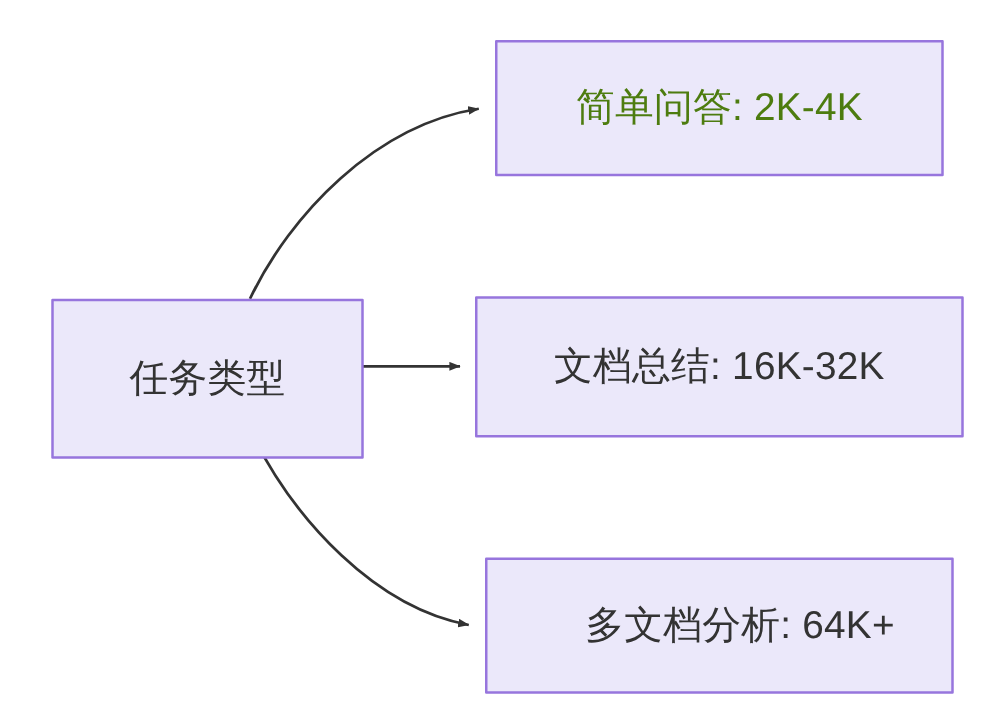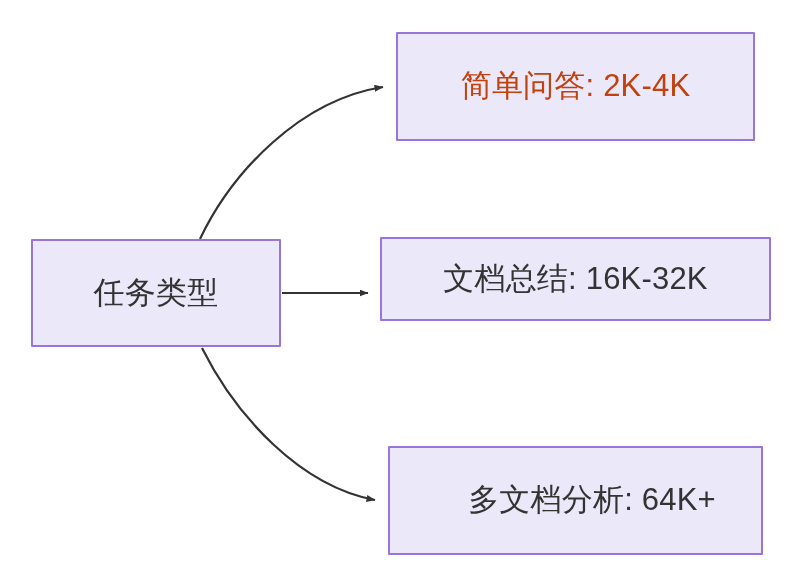--- a/index.html
+++ b/index.html
@@ -35,23 +35,23 @@
   }
   .node-label {
     color: #333333;
     font-size: 31px;
     line-height: 1.1;
     letter-spacing: 0.2px;
     white-space: nowrap;
     text-align: center;
   }
   
-  #node-source { left: 31px;  top: 239px; width: 250px; height: 108px; }
+  #node-source { left: 41px;  top: 239px; width: 250px; height: 128px; }
   #node-simple { left: 396px; top: 32px;  width: 359px; height: 109px; }
-  #node-doc    { left: 380px; top: 237px; width: 391px; height: 84px; }
+  #node-doc    { left: 380px; top: 237px; width: 391px; height: 113px; }
   #node-multi  { left: 388px; top: 446px; width: 375px; height: 109px; padding-left: 33px; }
 </style>
 </head>
 <body>
 
 <div id="canvas" style="--page-bg: #ffffff;">
 
   <svg class="edge-layer" viewBox="0 0 787 572" width="787" height="572" aria-hidden="true">
     <defs>
       <marker id="arrowhead" markerWidth="9" markerHeight="7" refX="8.5" refY="3.5" orient="auto" markerUnits="userSpaceOnUse">
@@ -64,21 +64,21 @@
     <path d="M 282,293 L 368,293" fill="none" stroke="#333333" stroke-width="2.2" marker-end="url(#arrowhead)"></path>
 
     <path d="M 202,348 C 236,416 300,486 375,500" fill="none" stroke="#333333" stroke-width="2.2" marker-end="url(#arrowhead)"></path>
   </svg>
 
   <div class="node" id="node-source" style="background: rgb(235, 232, 250); border-color: rgb(151, 117, 221);">
     <span class="node-label" style="color: rgb(51, 51, 51);">任务类型</span>
   </div>
 
   <div class="node" id="node-simple" style="background: rgb(235, 232, 250); border-color: rgb(151, 117, 221);">
-    <span class="node-label" style="color: #c2410c;">简单问答: 2K-4K</span>
+    <span class="node-label" style="color: #4d7c0f;">简单问答: 2K-4K</span>
   </div>
 
   <div class="node" id="node-doc" style="background: rgb(235, 232, 250); border-color: rgb(151, 117, 221);">
     <span class="node-label" style="color: rgb(51, 51, 51);">文档总结: 16K-32K</span>
   </div>
 
   <div class="node" id="node-multi" style="background: rgb(235, 232, 250); border-color: rgb(151, 117, 221);">
     <span class="node-label" style="color: rgb(51, 51, 51);">多文档分析: 64K+</span>
   </div>
 

